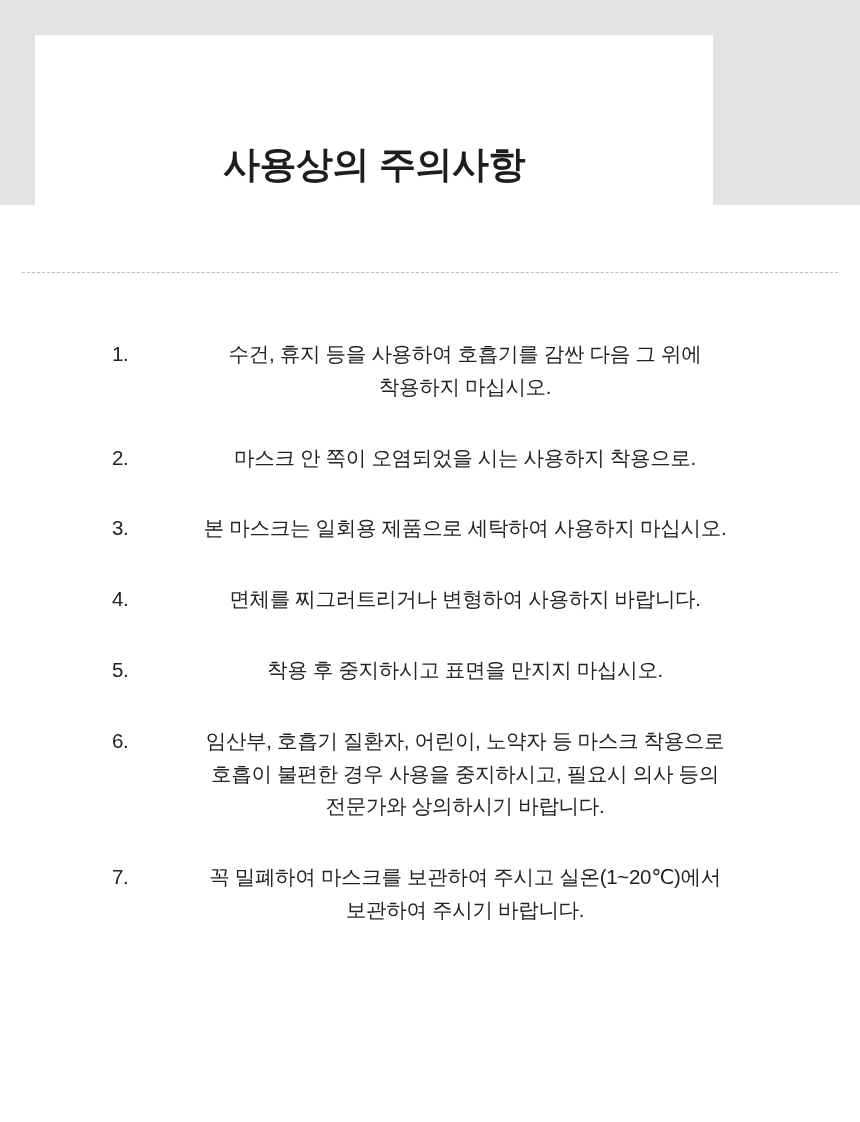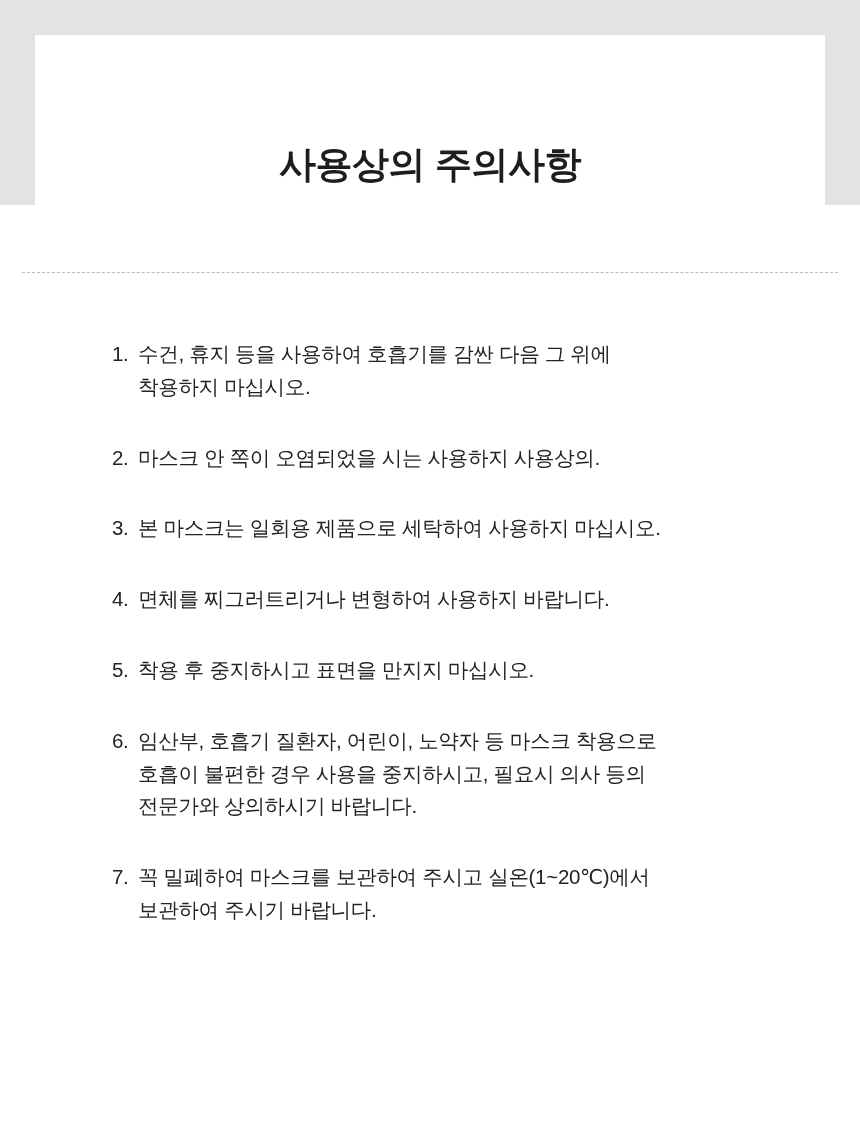--- a/index.html
+++ b/index.html
@@ -22,21 +22,21 @@
     top: 0;
     left: 0;
     width: 860px;
     height: 205px;
     background: #e3e3e3;
   }
   .title-card {
     position: absolute;
     top: 35px;
     left: 35px;
-    width: 790px;
+    width: 678px;
     height: 170px;
     background: #ffffff;
     box-sizing: border-box;
   }
   .page-title {
     position: absolute;
     left: 0;
     right: 0;
     top: 108px;
     text-align: center;
@@ -78,20 +78,21 @@
   }
   .caution-num {
     flex: 0 0 auto;
     width: 26px;
     text-align: left;
     white-space: nowrap;
   }
   .caution-text {
     flex: 1 1 auto;
     white-space: pre-line;
+    text-align: center;
   }
 </style>
 </head>
 <body>
 
 <div class="top-band"></div>
 <div class="title-card">
   <div class="page-title">사용상의 주의사항</div>
 </div>
 
@@ -100,21 +101,21 @@
 <div class="cautions">
 
   <div class="caution-item">
     <span class="caution-num">1.</span>
     <span class="caution-text">수건, 휴지 등을 사용하여 호흡기를 감싼 다음 그 위에
 착용하지 마십시오.</span>
   </div>
 
   <div class="caution-item">
     <span class="caution-num">2.</span>
-    <span class="caution-text">마스크 안 쪽이 오염되었을 시는 사용하지 사용상의.</span>
+    <span class="caution-text">마스크 안 쪽이 오염되었을 시는 사용하지 착용으로.</span>
   </div>
 
   <div class="caution-item">
     <span class="caution-num">3.</span>
     <span class="caution-text">본 마스크는 일회용 제품으로 세탁하여 사용하지 마십시오.</span>
   </div>
 
   <div class="caution-item">
     <span class="caution-num">4.</span>
     <span class="caution-text">면체를 찌그러트리거나 변형하여 사용하지 바랍니다.</span>

